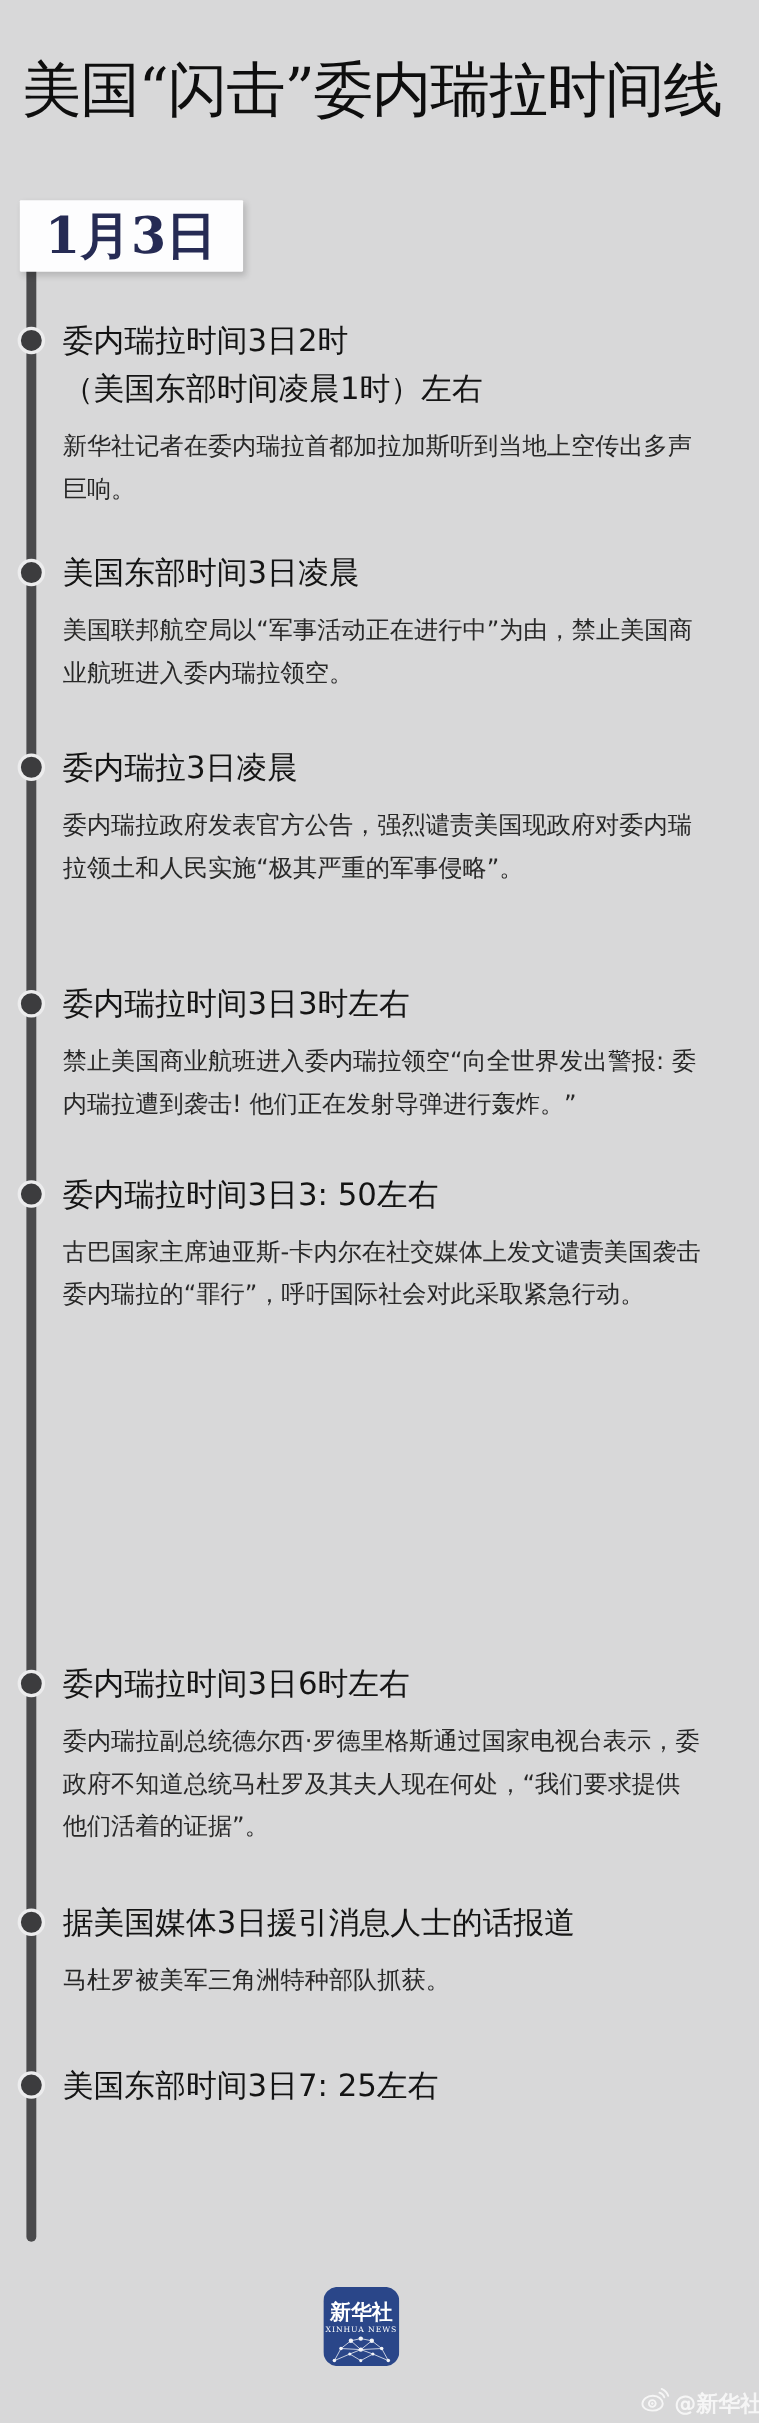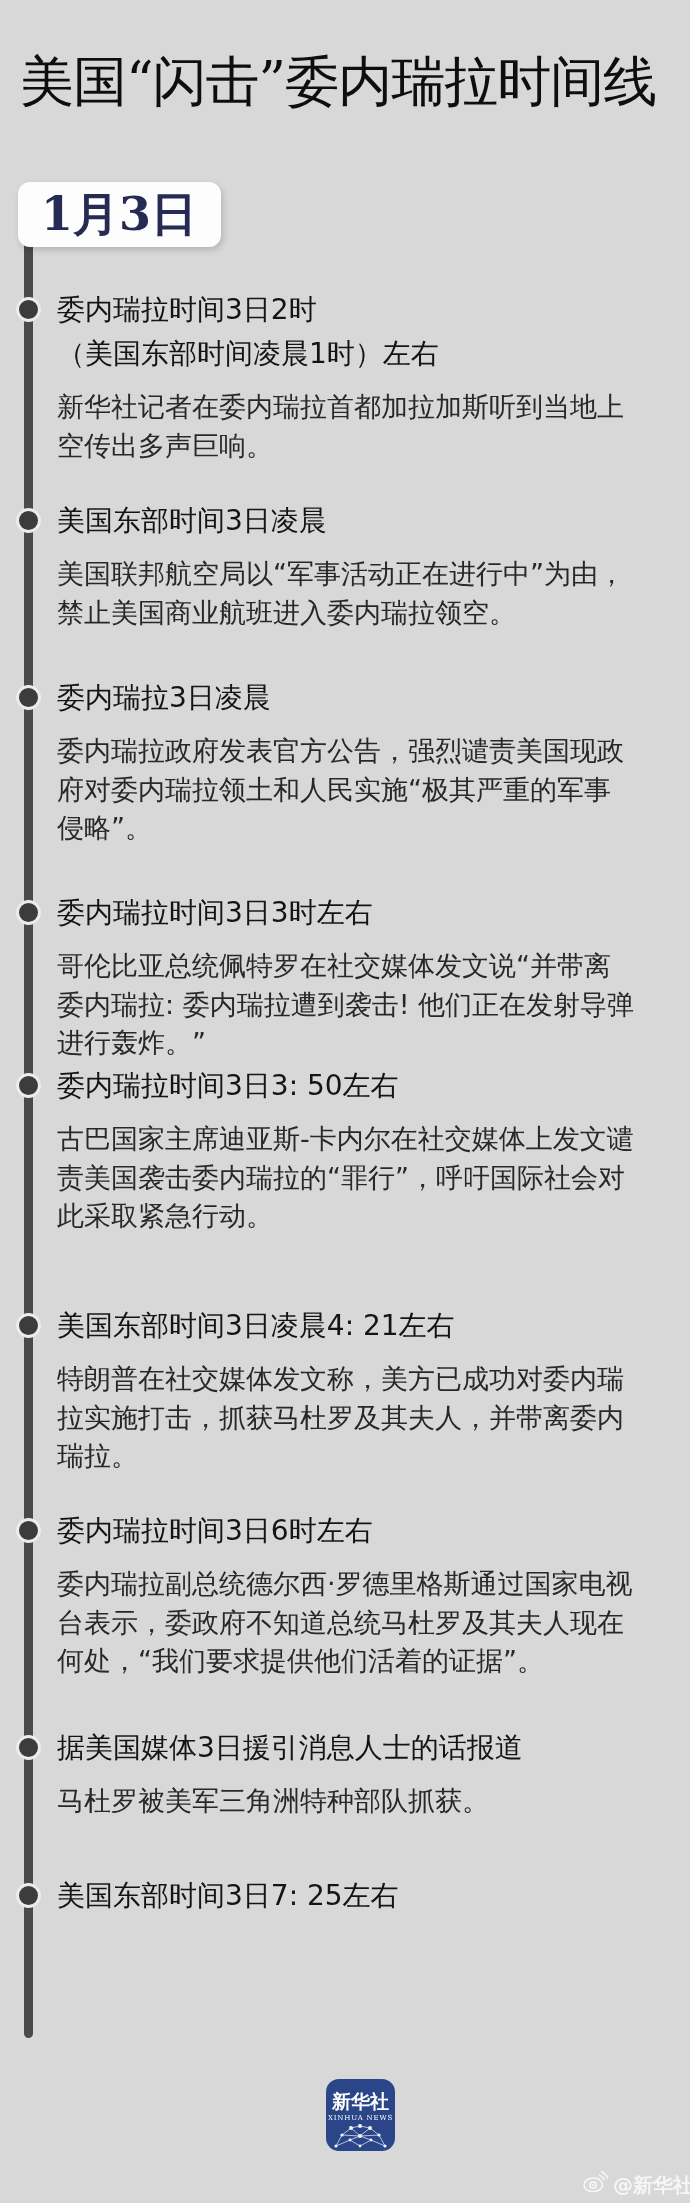--- a/index.html
+++ b/index.html
@@ -11,21 +11,21 @@
     font-family:"DejaVu Sans","Liberation Sans",sans-serif;
   }
   .main-title{
     position:absolute;left:20px;top:52px;width:660px;
     font-family:"DejaVu Serif","Liberation Serif",serif;
     font-weight:normal;font-size:54px;line-height:60px;
     color:#0e0e0e;letter-spacing:-1px;white-space:nowrap;
   }
   .date-badge{
     position:absolute;left:18px;top:182px;width:203px;height:65px;
-    background:#fdfdfe;border-radius:12px;
+    background:#fdfdfe;border-radius:1px;
     box-shadow:2px 3px 6px rgba(0,0,0,0.16);
     z-index:3;
   }
   .date-badge-label{
     display:block;padding-left:23px;line-height:64px;
     font-family:"DejaVu Serif","Liberation Serif",serif;
     font-weight:bold;font-size:46px;color:#262b54;
   }
   .timeline-line{
     position:absolute;left:24px;top:238px;width:9px;height:1800px;
@@ -35,24 +35,24 @@
     position:absolute;left:57px;width:580px;z-index:2;
   }
   .tl-dot{
     position:absolute;left:-41px;top:9px;width:19px;height:19px;
     background:#3c3c3e;border:3px solid #ececed;border-radius:50%;
   }
   .tl-heading{
     font-weight:normal;font-size:28px;line-height:44px;color:#141414;
   }
   .tl-body{
-    margin-top:12px;font-size:27px;line-height:38.5px;color:#282828;
+    margin-top:12px;font-size:22px;line-height:38.5px;color:#282828;
   }
   .footer-logo{
-    position:absolute;left:326px;top:2079px;width:69px;height:84px;
+    position:absolute;left:294px;top:2079px;width:69px;height:84px;
   }
   .watermark{
     position:absolute;left:582px;top:2170px;width:108px;height:30px;
     display:flex;gap:4px;
     color:rgba(252,252,252,0.82);
   }
   .watermark-text{
     font-size:20px;font-weight:bold;line-height:30px;white-space:nowrap;
   }
   .weibo-icon{flex:0 0 auto;}
@@ -96,40 +96,32 @@
     </div>
     <div class="tl-body">委内瑞拉政府发表官方公告，强烈谴责美国现政府对委内瑞拉领土和人民实施“极其严重的军事侵略”。</div>
   </div>
 
   <div class="tl-item" style="top:891px">
     <span class="tl-dot"></span>
     <div class="tl-heading">
       <div>委内瑞拉时间3日3时左右</div>
       <div></div>
     </div>
-    <div class="tl-body">哥伦比亚总统佩特罗在社交媒体发文说“并带离委内瑞拉: 委内瑞拉遭到袭击! 他们正在发射导弹进行轰炸。”</div>
+    <div class="tl-body">禁止美国商业航班进入委内瑞拉领空“向全世界发出警报: 委内瑞拉遭到袭击! 他们正在发射导弹进行轰炸。”</div>
   </div>
 
   <div class="tl-item" style="top:1064px">
     <span class="tl-dot"></span>
     <div class="tl-heading">
       <div>委内瑞拉时间3日3: 50左右</div>
       <div></div>
     </div>
     <div class="tl-body">古巴国家主席迪亚斯-卡内尔在社交媒体上发文谴责美国袭击委内瑞拉的“罪行”，呼吁国际社会对此采取紧急行动。</div>
   </div>
 
-  <div class="tl-item" style="top:1304px">
-    <span class="tl-dot"></span>
-    <div class="tl-heading">
-      <div>美国东部时间3日凌晨4: 21左右</div>
-      <div></div>
-    </div>
-    <div class="tl-body">特朗普在社交媒体发文称，美方已成功对委内瑞拉实施打击，抓获马杜罗及其夫人，并带离委内瑞拉。</div>
-  </div>
 
   <div class="tl-item" style="top:1509px">
     <span class="tl-dot"></span>
     <div class="tl-heading">
       <div>委内瑞拉时间3日6时左右</div>
       <div></div>
     </div>
     <div class="tl-body">委内瑞拉副总统德尔西·罗德里格斯通过国家电视台表示，委政府不知道总统马杜罗及其夫人现在何处，“我们要求提供他们活着的证据”。</div>
   </div>
 

